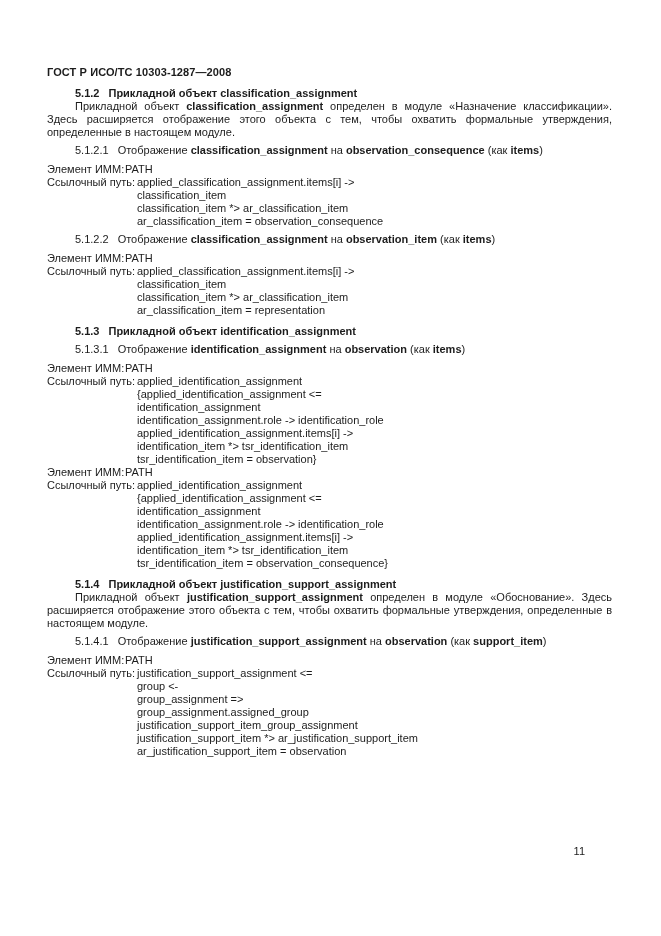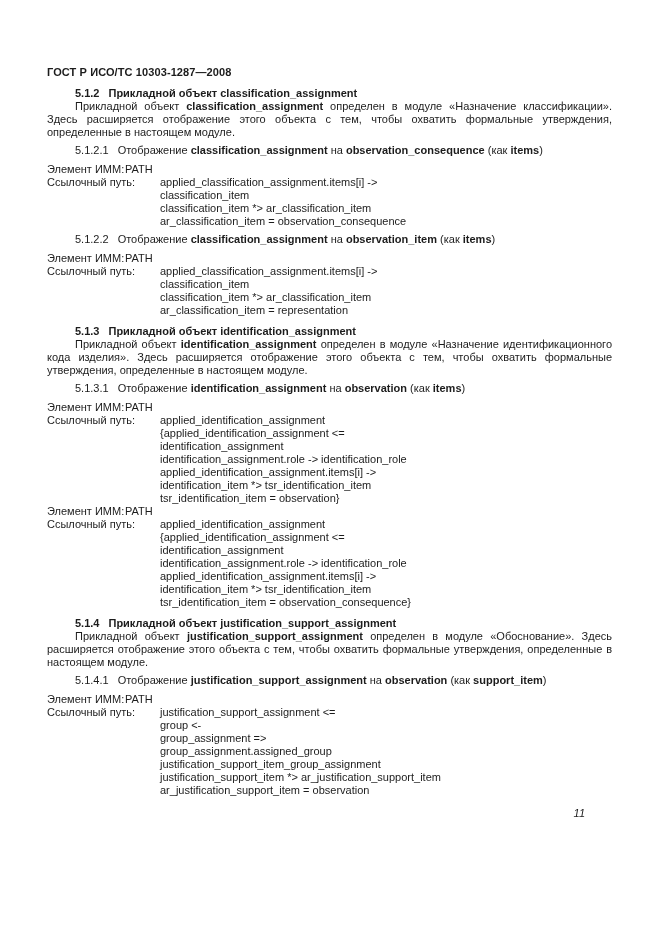--- a/index.html
+++ b/index.html
@@ -40,26 +40,25 @@
     padding-left: 28px;
     margin: 5px 0 6px 0;
     font-weight: normal;
   }
   .num { display: inline-block; margin-right: 9px; }
   b { font-weight: bold; }
   .map { margin: 0; }
   .row { display: flex; align-items: flex-start; }
   .lbl { flex: 0 0 90px; white-space: nowrap; }
   .row-imm .lbl { flex-basis: 78px; }
-  .plines span { display: block; margin-left: 23px; }
+  .plines span { display: block; }
   .page-num {
     position: absolute;
-    top: 807px;
+    top: 845px;
     right: 76px;
-    font-style: italic;
   }
 </style>
 </head>
 <body>
 
 <div class="page">
   <div class="doc-header">ГОСТ Р ИСО/ТС 10303-1287—2008</div>
   <div class="content" id="doc-body">
   <div class="section">
     <div class="sec-h"><span class="num">5.1.2</span>Прикладной объект classification_assignment</div>
@@ -93,21 +92,20 @@
               <span>applied_classification_assignment.items[i] -&gt;</span>
               <span>classification_item</span>
               <span>classification_item *&gt; ar_classification_item</span>
               <span>ar_classification_item = representation</span>
             </div>
         </div>
       </div>
   </div>
   <div class="section">
     <div class="sec-h"><span class="num">5.1.3</span>Прикладной объект identification_assignment</div>
-    <p class="body-p">Прикладной объект <b>identification_assignment</b> определен в модуле «Назначение идентификационного кода изделия». Здесь расширяется отображение этого объекта с тем, чтобы охватить формальные утверждения, определенные в настоящем модуле.</p>
 
       <div class="sub-h"><span class="num">5.1.3.1</span>Отображение <b>identification_assignment</b> на <b>observation</b> (как <b>items</b>)</div>
       <div class="map">
         <div class="row row-imm">
           <span class="lbl">Элемент ИММ:</span>
             <span class="val">PATH</span>
         </div>
         <div class="row">
           <span class="lbl">Ссылочный путь:</span>
             <div class="plines">

